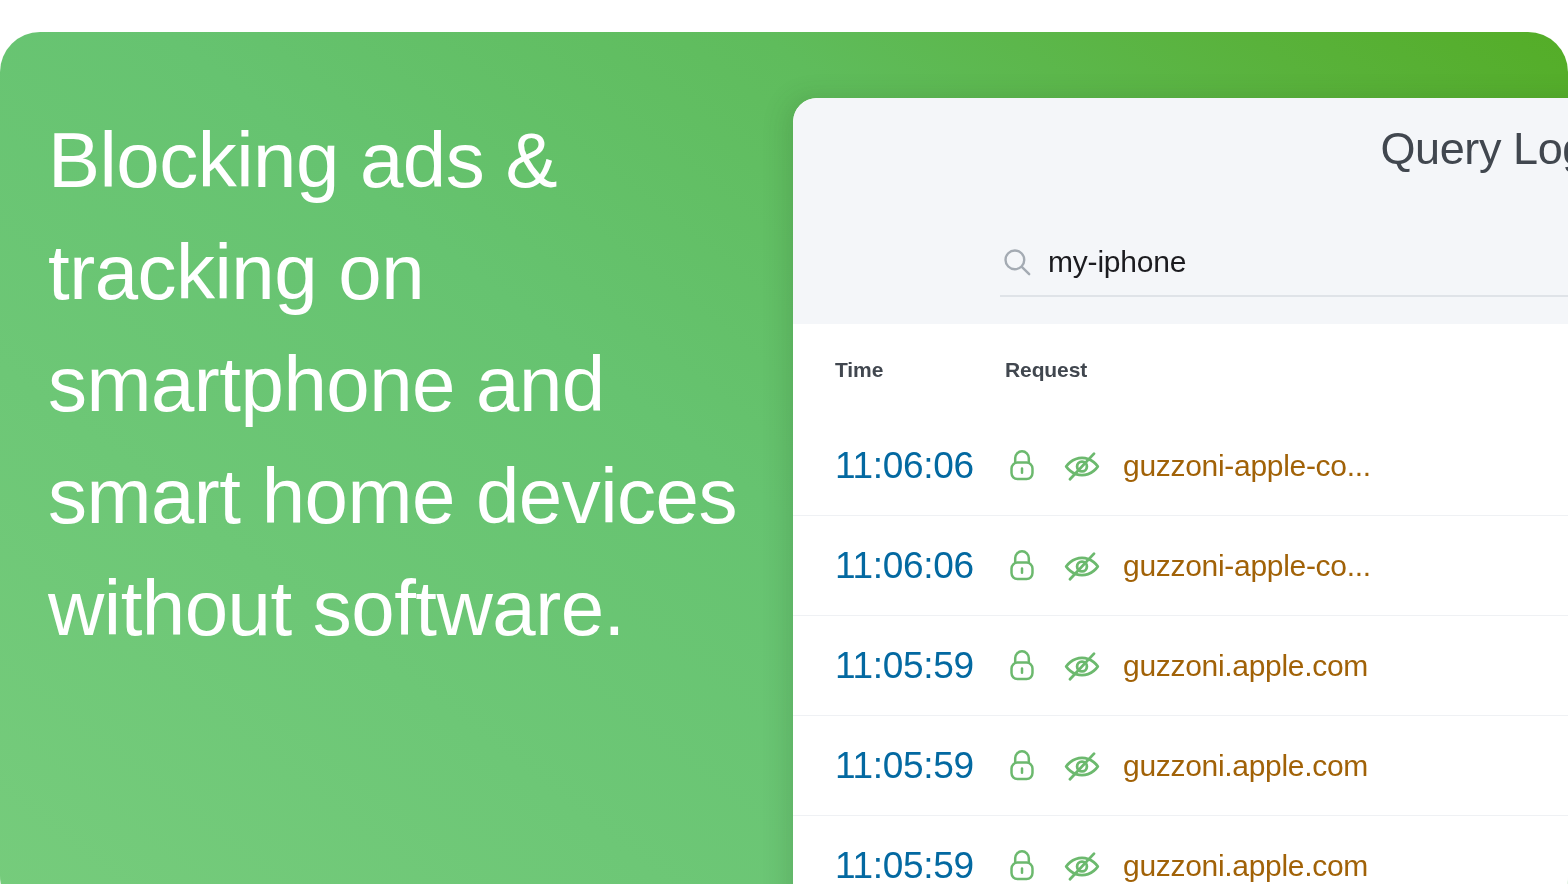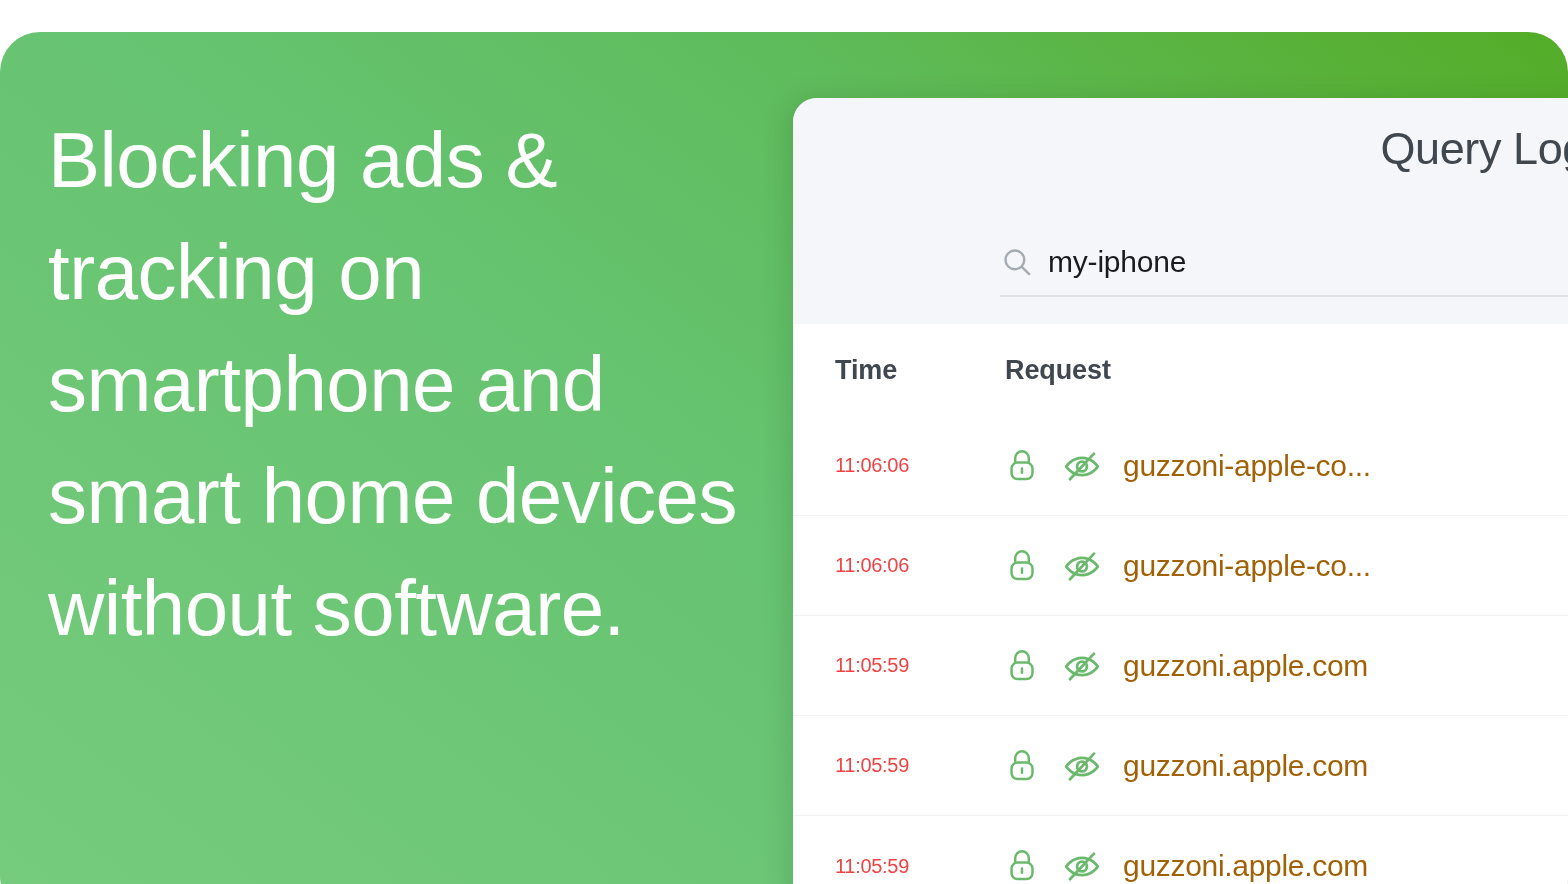--- a/index.html
+++ b/index.html
@@ -116,30 +116,30 @@
     border-bottom: 1px solid #eff1f4;
     white-space: nowrap;
   }
   .row.header-row { height: 92px; border-bottom: 0; }
   .row:last-child { border-bottom: 0; }
 
   .col-time    { flex: 0 0 170px; }
   .col-request { flex: 0 0 600px; display: flex; align-items: center; }
 
   .th {
-    font-size: 27px;
+    font-size: 21px;
     font-weight: 700;
     color: #41474f;
     letter-spacing: -0.1px;
   }
 
   .cell-time {
-    font-size: 20px;
+    font-size: 37px;
     font-weight: 400;
-    color: #ef4444;
+    color: #0369a1;
     letter-spacing: -0.3px;
   }
 
   .req-lock, .req-eye {
     flex: 0 0 auto;
     display: block;
   }
   .req-lock { width: 34px; height: 38px; margin-right: 22px; }
   .req-eye  { width: 42px; height: 38px; margin-right: 20px; }
 

